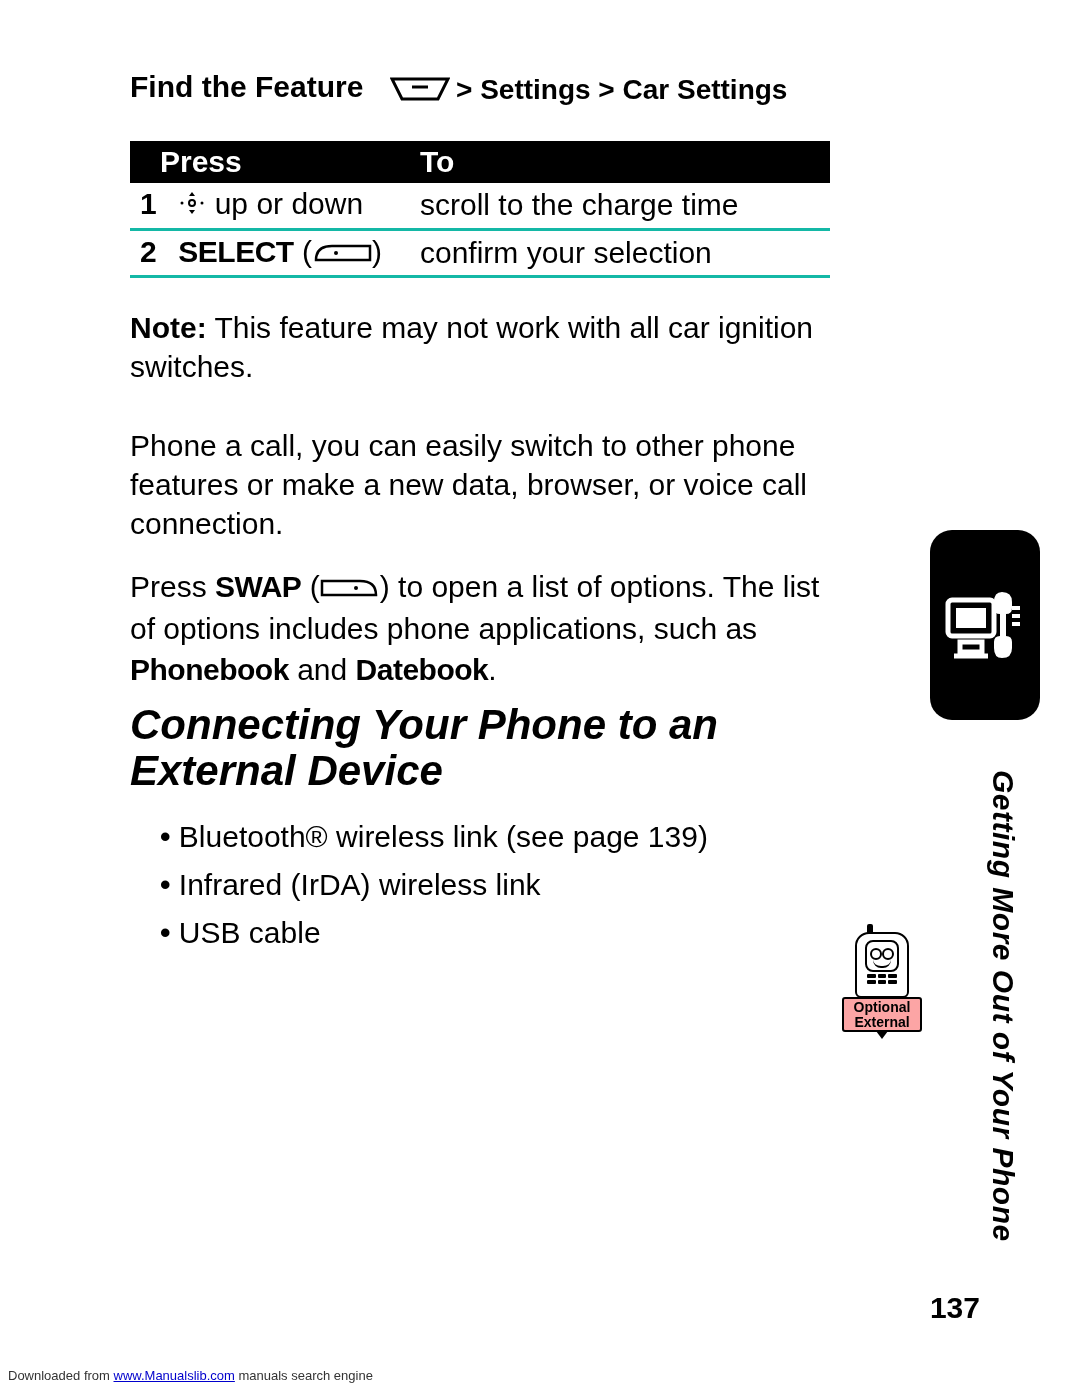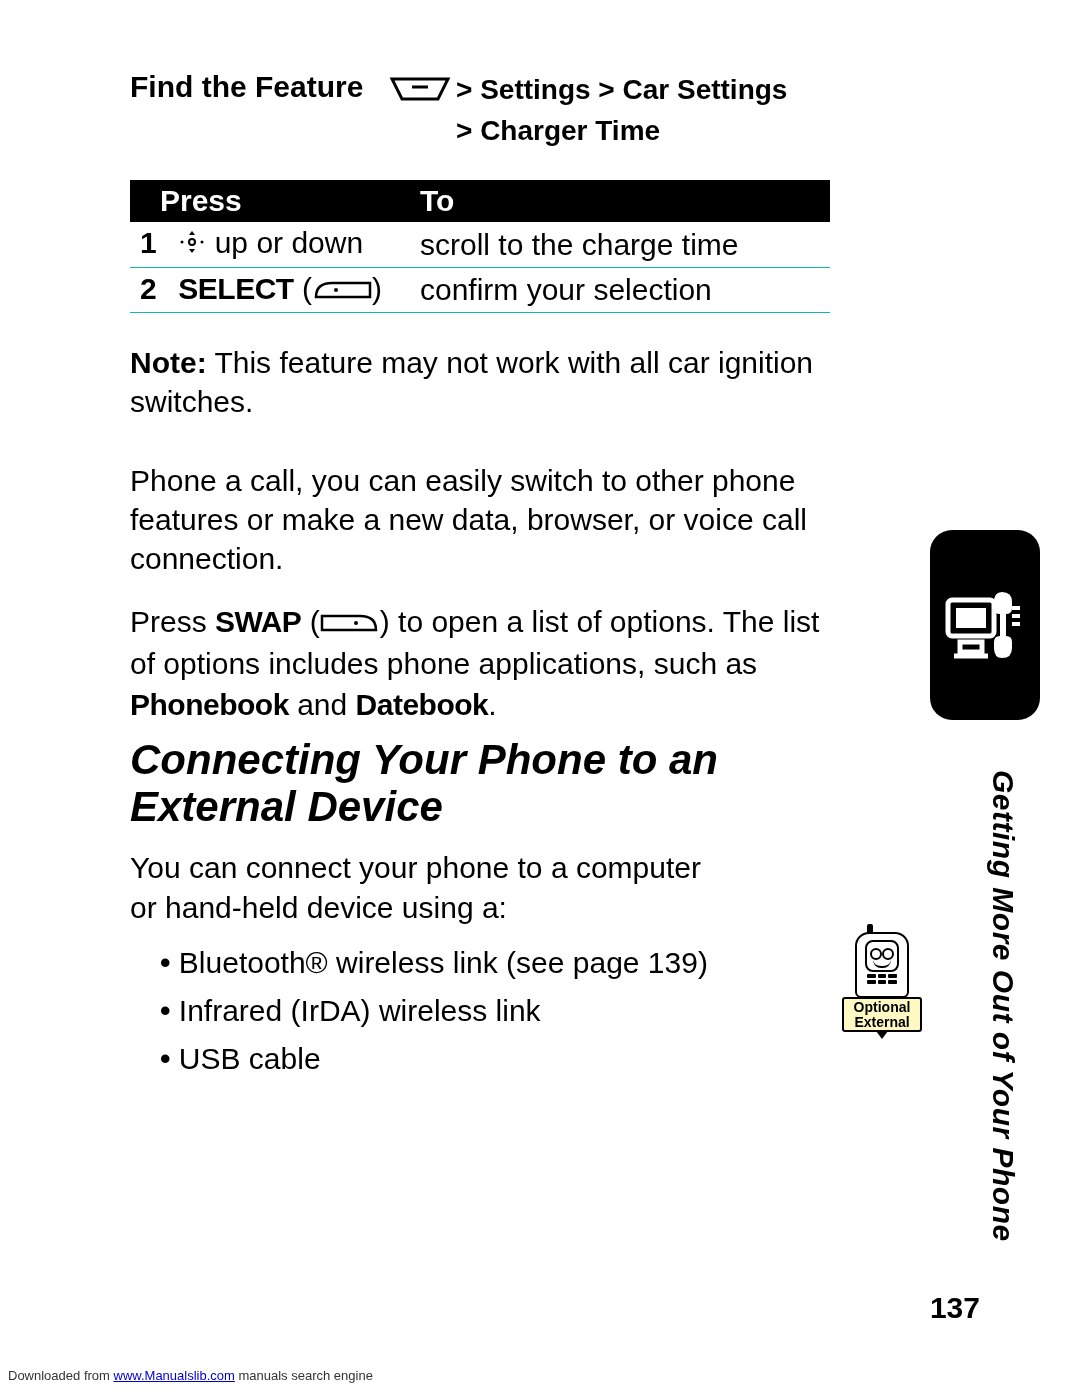--- a/index.html
+++ b/index.html
@@ -56,21 +56,21 @@
     font-weight: bold;
     padding: 4px 10px;
     font-size: 30px;
   }
   .table thead th:first-child {
     width: 240px;
     padding-left: 30px;
   }
   .table tbody td {
     padding: 4px 10px;
-    border-bottom: 1px solid #14b8a6;
+    border-bottom: 3px solid #14b8a6;
     vertical-align: middle;
   }
   .table tbody tr td:first-child {
     padding-left: 10px;
   }
   .step-num {
     font-weight: bold;
     display: inline-block;
     width: 30px;
   }
@@ -180,21 +180,21 @@
   .accessory-badge .mouth{position:absolute; left:6px; right:6px; bottom:2px; height:6px; border-bottom:2px solid #000; border-radius:0 0 10px 10px;}
   .accessory-badge .keys{ width:30px; margin:0 auto; display:grid; grid-template-columns:repeat(3,1fr); gap:2px;}
   .accessory-badge .keys span{height:4px;background:#000;border-radius:1px;}
   .accessory-badge .label {
     border: 2.5px solid #000;
     border-radius: 3px;
     font-size: 14px;
     font-weight: bold;
     line-height: 1.05;
     padding: 1px 2px;
-    background:#fef9c3;
+    background:#fca5a5;
   }
   .accessory-badge .arrow {
     width:0;height:0;border-left:6px solid transparent;border-right:6px solid transparent;border-top:8px solid #000; margin:-1px auto 0 auto;
   }
   .page-num {
     position: absolute;
     right: 100px;
     bottom: 72px;
     font-weight: bold;
     font-size: 30px;
@@ -218,21 +218,20 @@
 
   <div class="find-row">
     <div class="find-label">Find the Feature</div>
     <div class="find-path">
       <span class="menu-key-icon">
         <svg width="60" height="24" viewBox="0 0 60 24">
             <path d="M2 2 H58 L48 22 H12 Z" fill="none" stroke="#000" stroke-width="3"></path>
             <line x1="22" y1="10" x2="38" y2="10" stroke="#000" stroke-width="3"></line>
           </svg>
       </span><span>&gt; Settings &gt; Car Settings</span><br>
-      <span style="margin-left:66px;">&gt; Charger Time</span>
     </div>
   </div>
 
   <table class="table">
     <thead>
       <tr>
         <th>Press</th>
         <th>To</th>
       </tr>
     </thead>
@@ -272,21 +271,20 @@
   <div class="body-text">Phone a call, you can easily switch to other phone features or make a new data, browser, or voice call connection.</div>
   <div class="body-text-2">
     <span>Press </span><span class="softkey-label">SWAP</span>
     (<span class="softkey-icon"><svg width="60" height="22" viewBox="0 0 60 22">
           <path d="M2 4 H40 Q56 4 56 18 H2 Z" fill="none" stroke="#000" stroke-width="2.5"></path>
           <circle cx="36" cy="11" r="2" fill="#000"></circle>
         </svg></span>)<span> to open a list of options. The list of options includes phone applications, such as </span><span class="softkey-label">Phonebook</span><span> and </span><span class="softkey-label">Datebook</span><span>.</span>
   </div>
 
   <h2 class="section gap-section">Connecting Your Phone to an External Device</h2>
-  <div class="body-text-3">You can connect your phone to a computer or hand-held device using a:</div>
   <ul class="bullets">
     <li>Bluetooth® wireless link (see page 139)</li>
     <li>Infrared (IrDA) wireless link</li>
     <li>USB cable</li>
   </ul>
 
   <div class="tab">
     <svg width="90" height="90" viewBox="0 0 90 90">
       <rect x="8" y="20" width="46" height="36" rx="4" fill="none" stroke="#fff" stroke-width="5"></rect>
       <rect x="16" y="28" width="30" height="20" fill="#fff"></rect>

